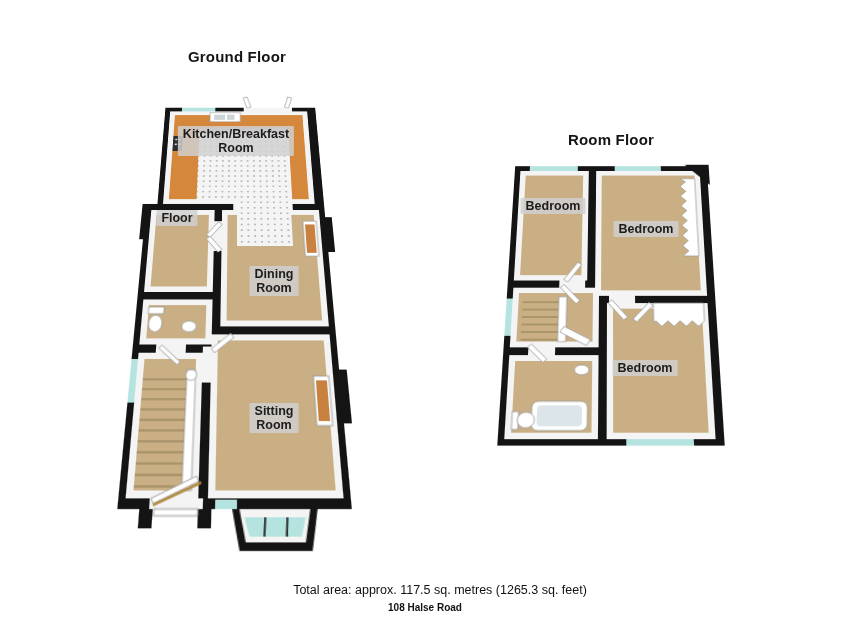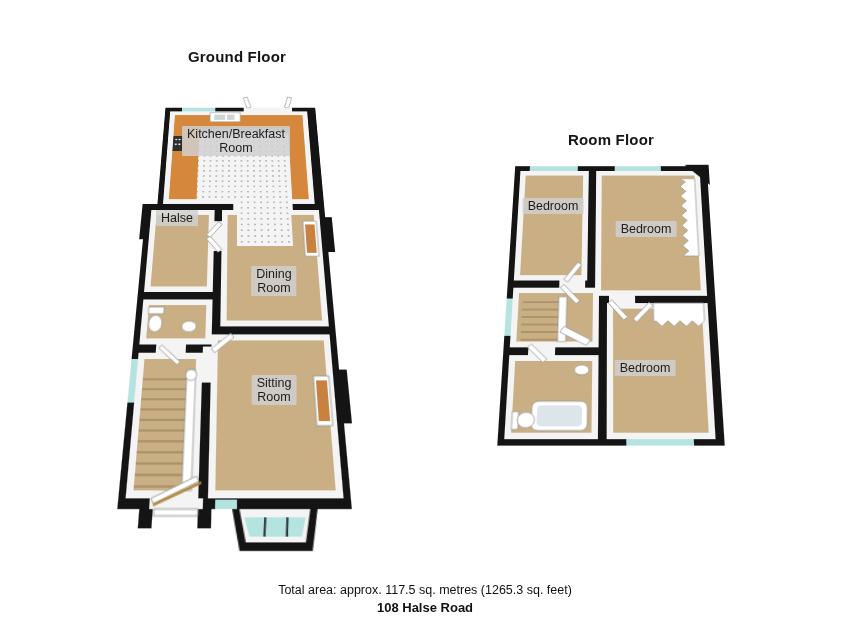--- a/index.html
+++ b/index.html
@@ -36,29 +36,29 @@
   
   .overlay{position:absolute;left:0;top:0;width:850px;height:618px;pointer-events:none;border-radius:16px;}
   .floor-title{
     position:absolute;transform:translate(-50%,-50%);
     font-size:15px;font-weight:bold;color:#151515;white-space:nowrap;letter-spacing:0.2px;
   }
   .room-label{
     position:absolute;transform:translate(-50%,-50%);
     background:var(--labelBg,rgba(208,208,208,0.85));
     color:var(--labelText,#1c1c1c);
-    font-size:12.5px;font-weight:normal;line-height:1.12;
+    font-size:12.5px;font-weight:bold;line-height:1.12;
     padding:1px 5px;text-align:center;white-space:pre-line;border-radius:1px;
   }
   .footer-line{
     position:absolute;transform:translate(-50%,-50%);
     color:#111;white-space:nowrap;text-align:center;
   }
   #footer-area{font-size:12.5px;}
-  #footer-address{font-size:13px;font-weight:bold;}
+  #footer-address{font-size:10px;font-weight:bold;}
 </style>
 </head>
 <body>
 
 <div id="ground-plan" class="plan3d">
 <svg width="204" height="500" viewBox="0 0 204 500" xmlns="http://www.w3.org/2000/svg">
   <defs>
     <pattern id="dots" width="7" height="7" patternUnits="userSpaceOnUse">
       <circle cx="2" cy="2" r="0.9" class="dot"></circle>
     </pattern>
@@ -269,25 +269,25 @@
   </g>
 </svg>
 </div>
 
 <div class="overlay">
   <div class="floor-title" style="left:237px;top:56px;">Ground Floor</div>
   <div class="floor-title" style="left:611px;top:139px;">Room Floor</div>
 
   <div class="room-label" style="left:236px;top:141px;">Kitchen/Breakfast
 Room</div>
-  <div class="room-label" style="left:177px;top:218px;">Halse</div>
+  <div class="room-label" style="left:177px;top:218px;">Floor</div>
   <div class="room-label" style="left:274px;top:242px;margin-top:39px;">Dining
 Room</div>
-  <div class="room-label" style="left:274px;top:390px;">Sitting
+  <div class="room-label" style="left:274px;top:418px;">Sitting
 Room</div>
 
   <div class="room-label" style="left:553px;top:206px;">Bedroom</div>
   <div class="room-label" style="left:646px;top:229px;">Bedroom</div>
   <div class="room-label" style="left:645px;top:368px;">Bedroom</div>
 
-  <div id="footer-area" class="footer-line" style="left:425px;top:590px;">Total area: approx. 117.5 sq. metres (1265.3 sq. feet)</div>
+  <div id="footer-area" class="footer-line" style="left:440px;top:590px;">Total area: approx. 117.5 sq. metres (1265.3 sq. feet)</div>
   <div id="footer-address" class="footer-line" style="left:425px;top:607px;">108 Halse Road</div>
 </div>
 
 </body></html>

